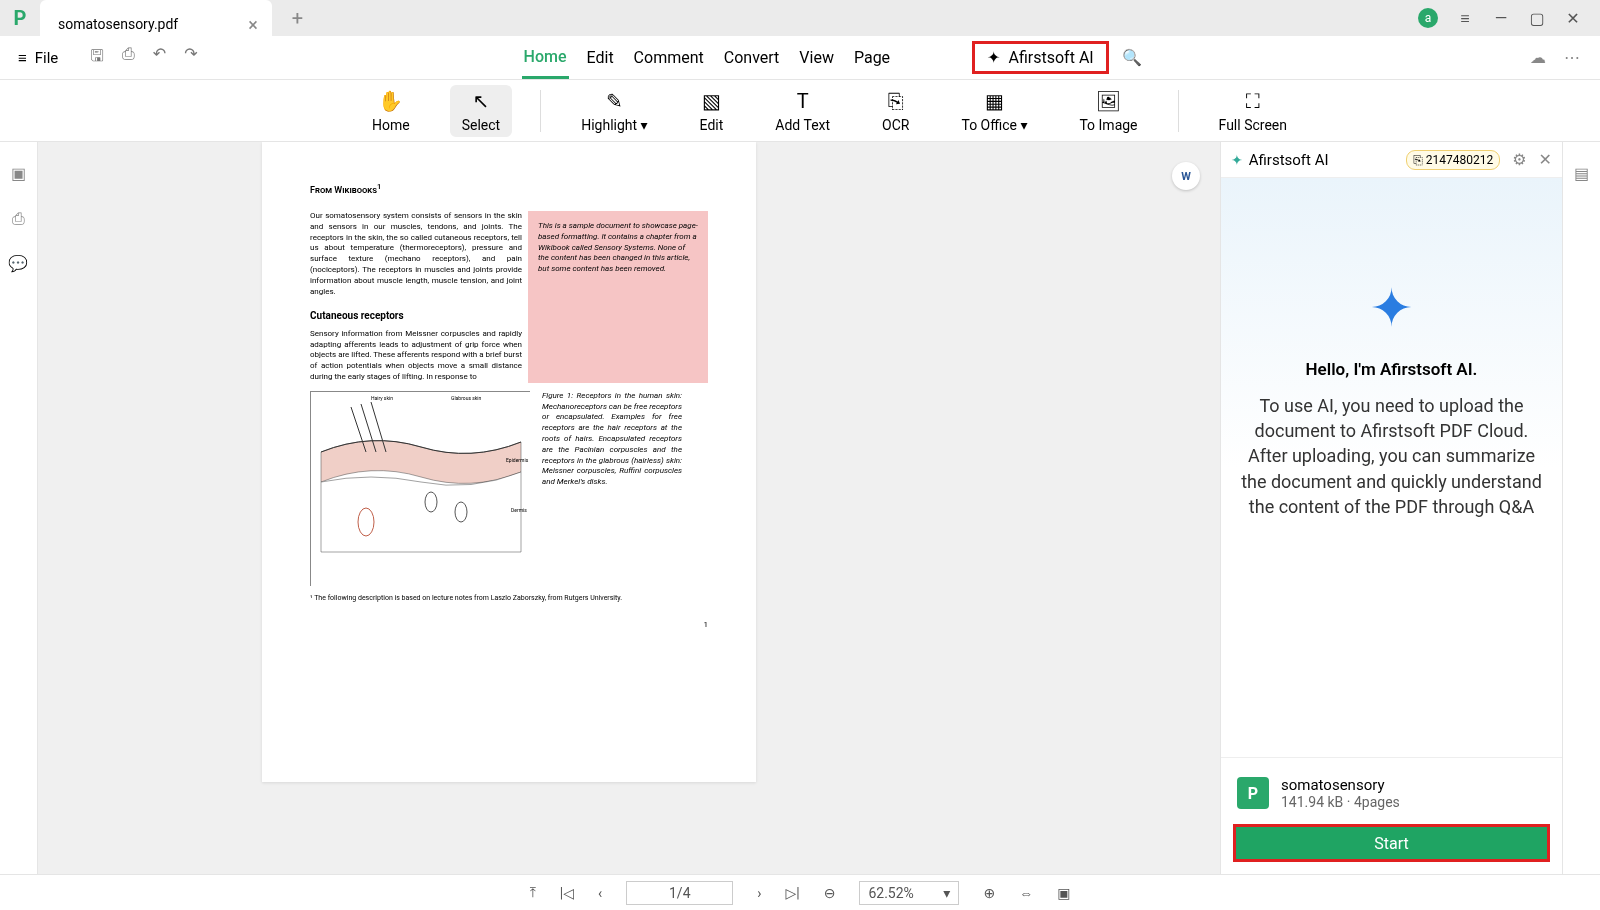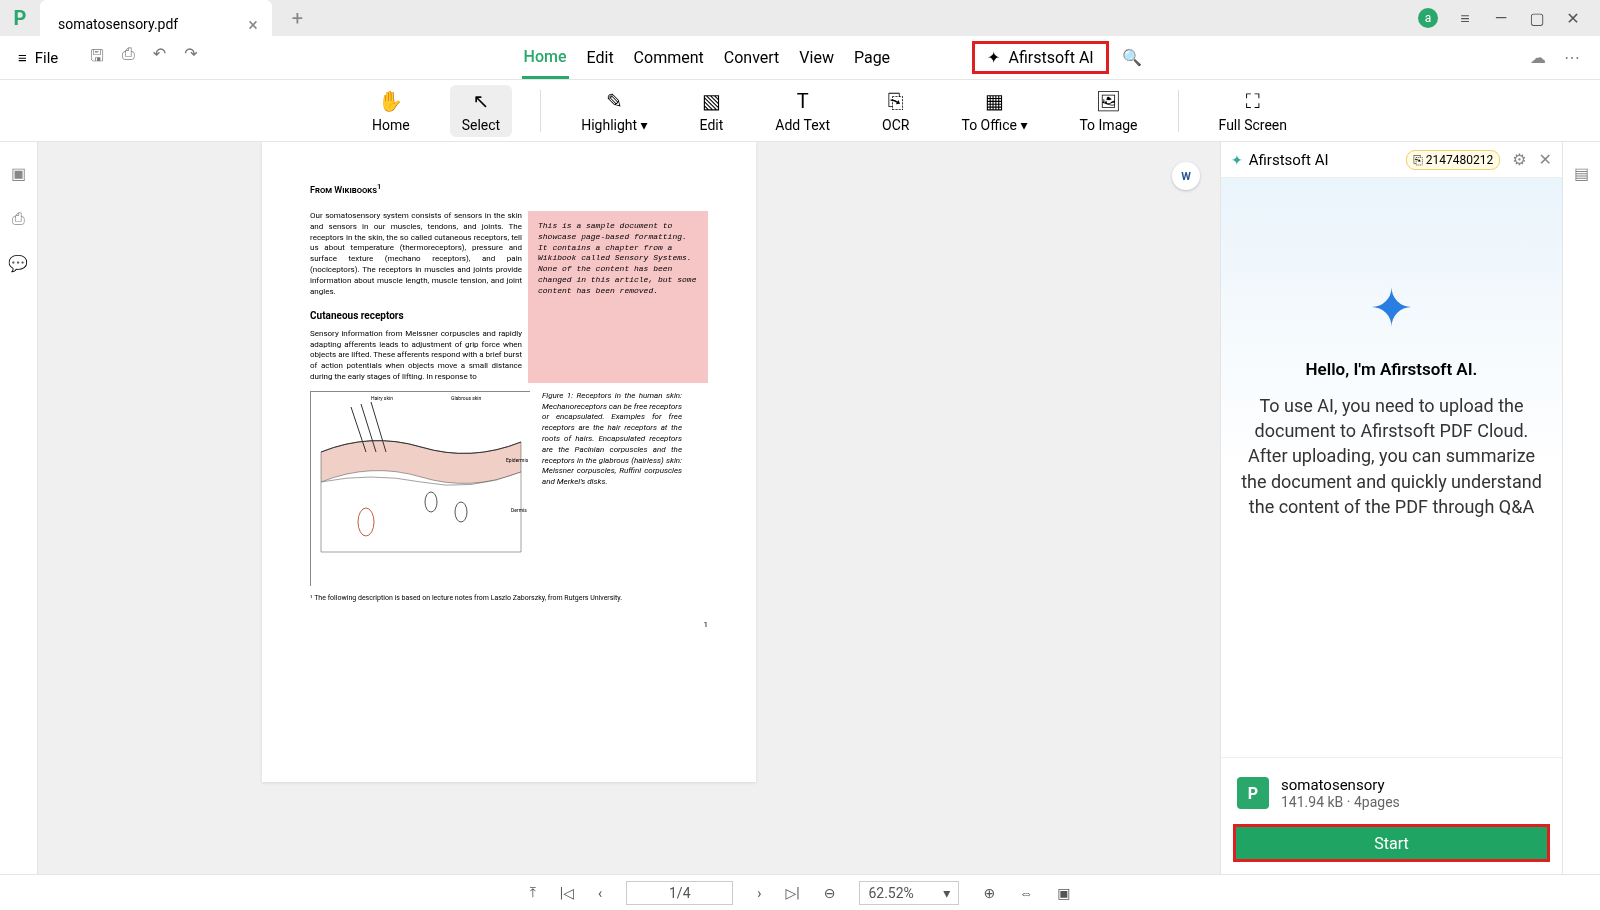--- a/index.html
+++ b/index.html
@@ -28,21 +28,21 @@
 .tool .ic { font-size:20px; height:24px; display:flex; align-items:center; justify-content:center; }
 .vsep { width:1px; height:42px; background:#ddd; }
 .content { flex:1; display:flex; min-height:0; }
 .left-rail { width:38px; background:#fff; border-right:1px solid #e5e5e5; display:flex; flex-direction:column; gap:26px; padding-top:22px; align-items:center; color:#888; }
 .doc-area { flex:1; background:#f0f0f0; position:relative; display:flex; justify-content:center; overflow:hidden; }
 .page { width:494px; height:640px; background:#fff; margin-top:0; margin-left:-240px; box-shadow:0 1px 3px rgba(0,0,0,0.1); padding:40px 48px 24px 48px; position:absolute; top:0; }
 .page h1 { font-size:22px; font-weight:700; margin-bottom:30px; font-family: Georgia, serif; }
 .wikibooks { font-size:9px; font-variant:small-caps; font-weight:600; margin-bottom:16px; }
 .cols { display:flex; gap:6px; }
 .col1 { flex:1; font-size:8px; line-height:1.35; text-align:justify; }
-.pinkbox { width:180px; background:#f6c5c5; padding:10px; font-size:8px; font-style:italic; line-height:1.35;font-family:Liberation Mono, monospace; }
+.pinkbox { width:180px; background:#f6c5c5; padding:10px; font-size:8px; font-style:italic; line-height:1.35; }
 .sub { font-weight:700; font-size:10px; margin-top:12px; margin-bottom:6px; }
 .fig-row { display:flex; gap:12px; margin-top:8px; }
 .fig { width:220px; height:195px; border:1px solid #888; position:relative; }
 .fig-cap { width:140px; font-size:8px; font-style:italic; line-height:1.35; text-align:justify; }
 .foot { font-size:7px; margin-top:8px; }
 .pgnum { text-align:right; font-size:8px; margin-top:18px; }
 .word-badge { position:absolute; right:20px; top:20px; width:28px; height:28px; border-radius:50%; background:#fff; display:flex; align-items:center; justify-content:center; color:#2b5797; font-weight:bold; font-size:11px; box-shadow:0 1px 3px rgba(0,0,0,0.2); }
 .right-rail { width:38px; background:#fff; border-left:1px solid #e5e5e5; display:flex; flex-direction:column; gap:26px; padding-top:22px; align-items:center; color:#888; }
 .ai-panel { width:342px; background:#fff; border-left:1px solid #e5e5e5; display:flex; flex-direction:column; }
 .ai-header { height:36px; display:flex; align-items:center; padding:0 10px; gap:6px; border-bottom:1px solid #eee; }

